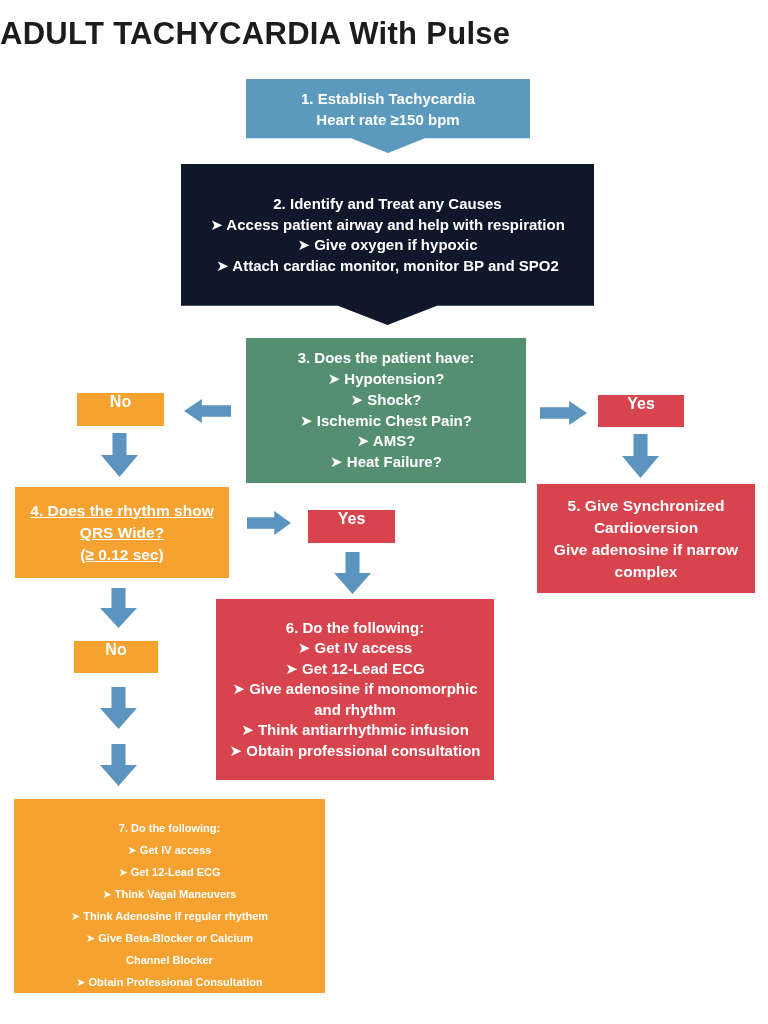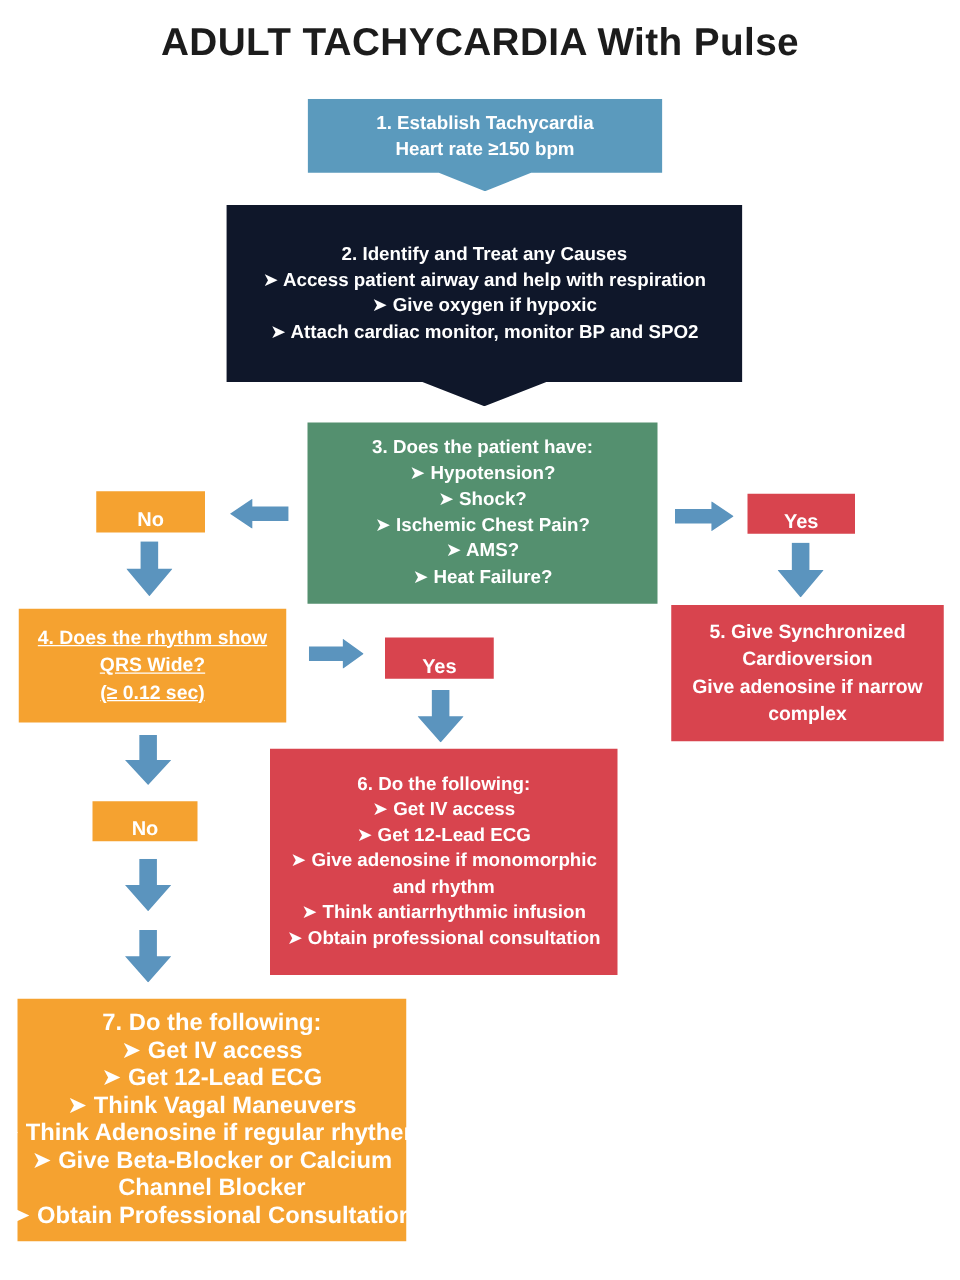--- a/index.html
+++ b/index.html
@@ -8,21 +8,20 @@
     width: 768px;
     height: 1024px;
     background: #ffffff;
     font-family: "Liberation Sans", "DejaVu Sans", sans-serif;
     overflow: hidden;
   }
   #title {
     position: absolute;
     left: 0; top: 16px; width: 768px;
     margin: 0;
-    text-align: center;
     font-size: 31px;
     font-weight: bold;
     letter-spacing: 0.3px;
     color: #1c1c1c;
   }
   .box {
     position: absolute;
     box-sizing: border-box;
     display: flex;
     flex-direction: column;
@@ -41,25 +40,25 @@
   .chev2 {
     clip-path: polygon(0 0, 100% 0, 100% 88%, 62% 88%, 50% 100%, 38% 88%, 0 88%);
     padding-bottom: 19px;
   }
   #b1 { left: 246px; top: 79px;  width: 284px; height: 74px;  font-size: 15px;   line-height: 21px; }
   #b2 { left: 181px; top: 164px; width: 413px; height: 161px; font-size: 15px;   line-height: 20.5px; }
   #b3 { left: 246px; top: 338px; width: 280px; height: 145px; font-size: 15px;   line-height: 20.8px; }
   #b4 { left: 15px;  top: 487px; width: 214px; height: 91px;  font-size: 15.5px; line-height: 22px; text-decoration: underline; }
   #b5 { left: 537px; top: 484px; width: 218px; height: 109px; font-size: 15.5px; line-height: 22px; }
   #b6 { left: 216px; top: 599px; width: 278px; height: 181px; font-size: 15px;   line-height: 20.5px; }
-  #b7 { left: 14px;  top: 799px; width: 311px; height: 194px; font-size: 19px; line-height: 22px; }
+  #b7 { left: 14px;  top: 799px; width: 311px; height: 194px; font-size: 11px; line-height: 22px; justify-content: flex-end; }
   .lbl {
     position: absolute;
     display: flex;
-    align-items: flex-end;
+    align-items: flex-start;
     justify-content: center;
     color: #ffffff;
     font-weight: bold;
     font-size: 16px;
   }
   #no1  { left: 77px;  top: 393px; width: 87px; height: 33px; }
   #yes1 { left: 598px; top: 395px; width: 86px; height: 32px; }
   #yes2 { left: 308px; top: 510px; width: 87px; height: 33px; }
   #no2  { left: 74px;  top: 641px; width: 84px; height: 32px; }
   .arrow { position: absolute; }

